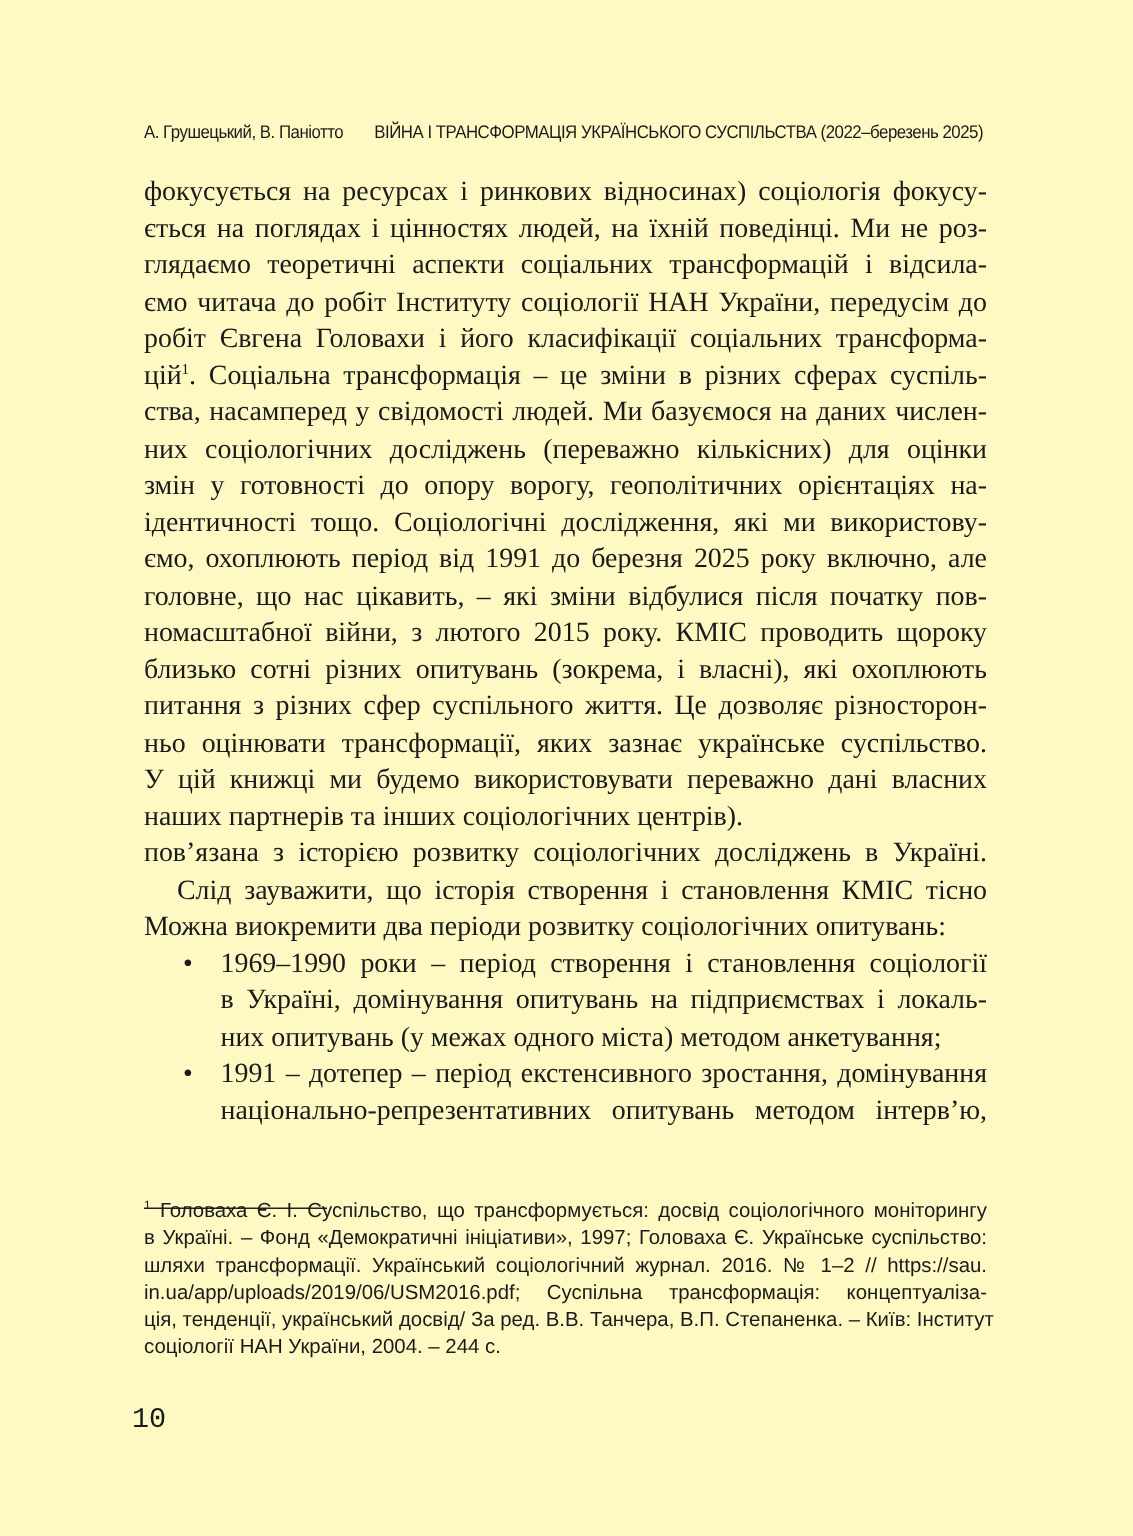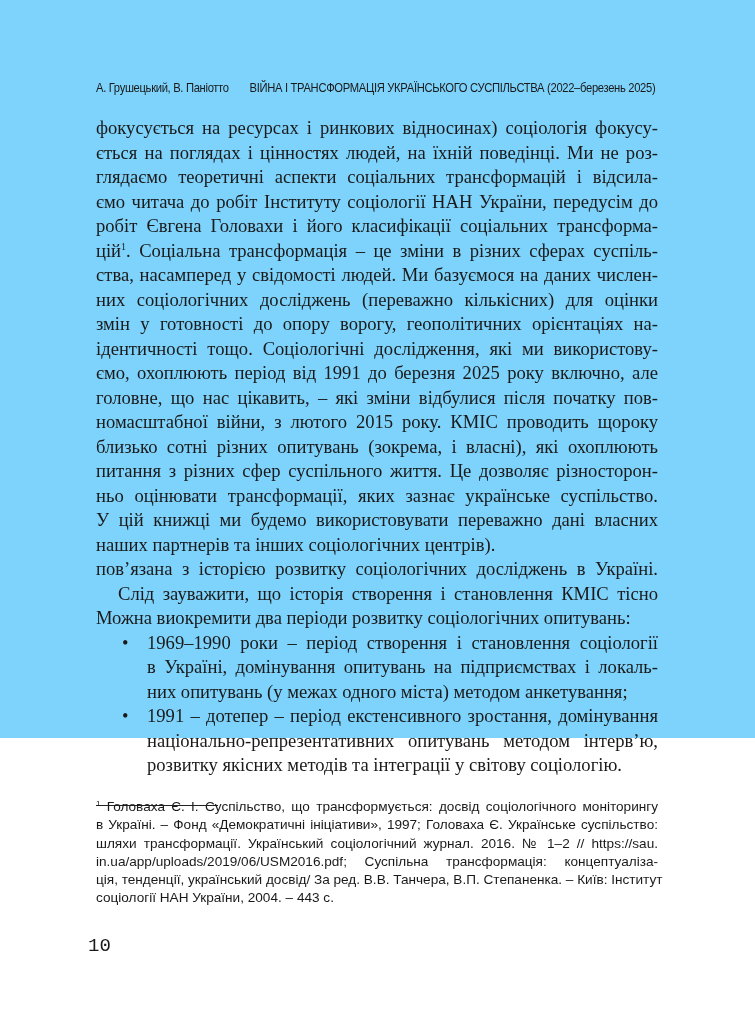--- a/index.html
+++ b/index.html
@@ -1,17 +1,17 @@
 <!DOCTYPE html>
 <html><head>
 <meta charset="utf-8">
 <style>
   html, body { margin: 0; padding: 0; background: #ffffff; }
   body { width: 755px; height: 1024px; position: relative; overflow: hidden; color: #1a1a1a; }
-  .page { position: absolute; left: 0; top: 0; width: 755px; height: 738px; background: #7dd3fc; }
+  .page { position: absolute; left: 0; top: 0; width: 755px; height: 1024px; background: #fef9c3; }
   .running-header {
     position: absolute; left: 96px; top: 78px; width: 560px; height: 20px;
     font-family: "Liberation Sans", "DejaVu Sans", sans-serif; font-size: 12.2px;
     display: flex; justify-content: space-between; align-items: center;
     letter-spacing: -0.35px; transform: scaleX(0.92); transform-origin: left center; width: 608px;
   }
   .body-text {
     position: absolute; left: 96px; top: 116px; width: 562px;
     font-family: "Liberation Serif", "DejaVu Serif", serif; font-size: 18.6px;
     line-height: 24.5px;
@@ -79,33 +79,32 @@
       <div class="bullet-item">
         <span class="bullet-dot">•</span>
         <span class="line">1969–1990 роки – період створення і становлення соціології</span>
         <span class="line">в Україні, домінування опитувань на підприємствах і локаль-</span>
         <span class="line last">них опитувань (у межах одного міста) методом анкетування;</span>
       </div>
       <div class="bullet-item">
         <span class="bullet-dot">•</span>
         <span class="line">1991 – дотепер – період екстенсивного зростання, домінування</span>
         <span class="line">національно-репрезентативних опитувань методом інтерв’ю,</span>
-        <span class="line last">розвитку якісних методів та інтеграції у світову соціологію.</span>
       </div>
     </div>
   </div>
 
   <div class="footnote-rule"></div>
 
   <div class="footnotes">
     <div>
       <span class="fline"><sup>1</sup><span> Головаха Є. І. Суспільство, що трансформується: досвід соціологічного моніторингу</span></span>
       <span class="fline">в Україні. – Фонд «Демократичні ініціативи», 1997; Головаха Є. Українське суспільство:</span>
       <span class="fline">шляхи трансформації. Український соціологічний журнал. 2016. № 1–2 // https://sau.</span>
       <span class="fline">in.ua/app/uploads/2019/06/USM2016.pdf; Суспільна трансформація: концептуаліза-</span>
       <span class="fline">ція, тенденції, український досвід/ За ред. В.В. Танчера, В.П. Степаненка. – Київ: Інститут</span>
-      <span class="fline last">соціології НАН України, 2004. – 443 с.</span>
+      <span class="fline last">соціології НАН України, 2004. – 244 с.</span>
     </div>
   </div>
 
   <div class="page-number">10</div>
 
 </div>
 
 </body></html>

